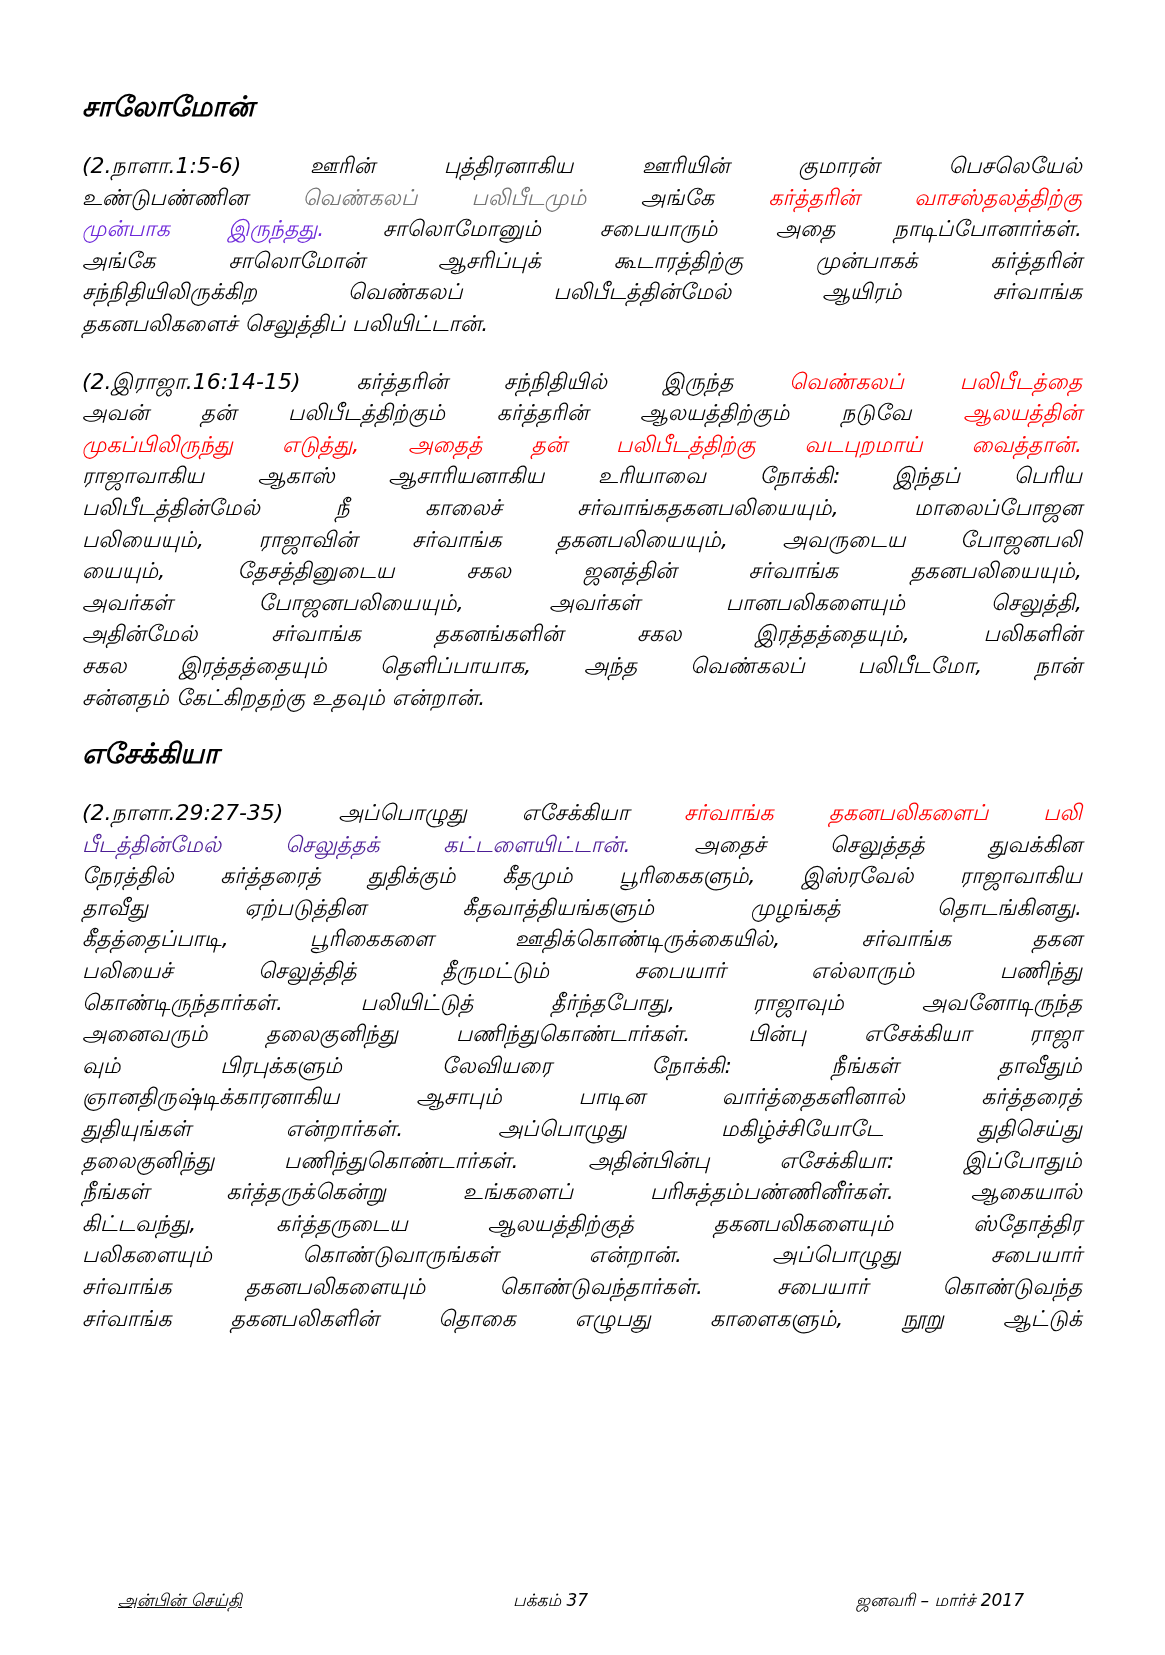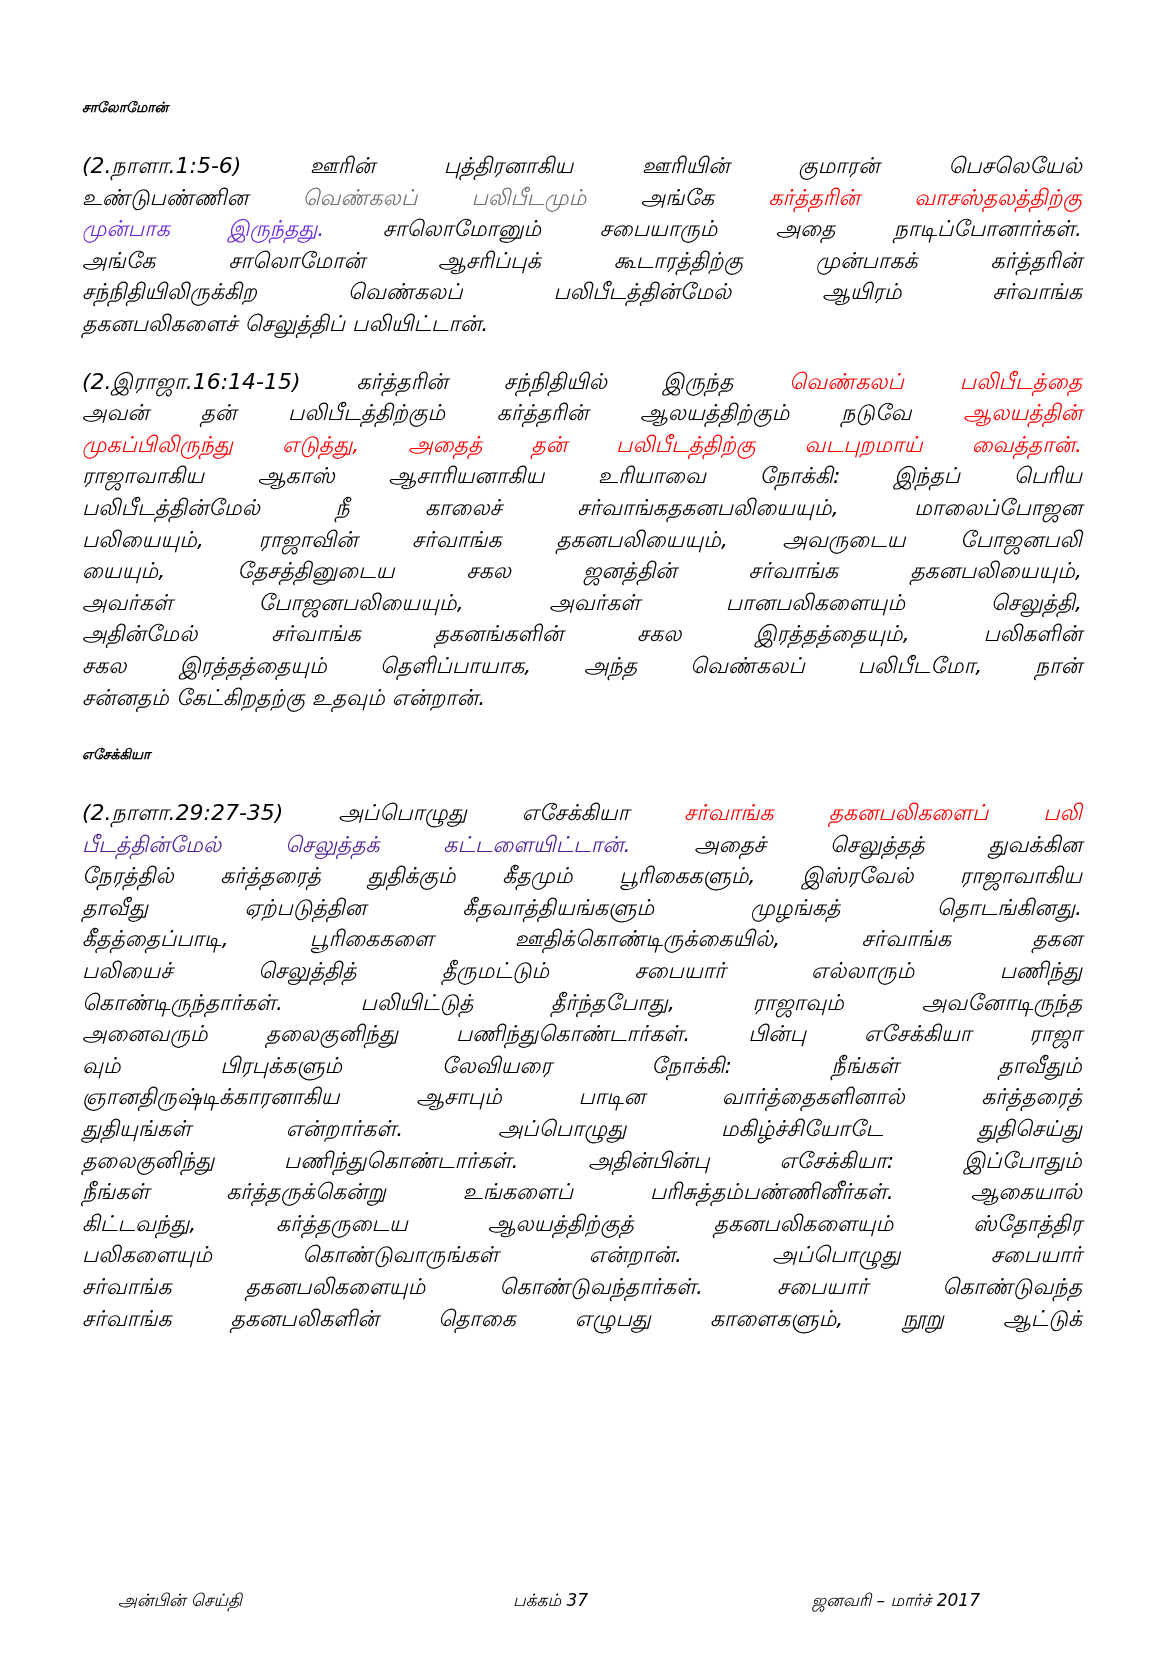--- a/index.html
+++ b/index.html
@@ -1,29 +1,29 @@
 <!DOCTYPE html>
 <html><head>
 <meta charset="utf-8">
 <style>
   html, body { margin: 0; padding: 0; background: #ffffff; }
   body { width: 1165px; height: 1655px; position: relative; overflow: hidden;
          font-family: "DejaVu Sans", sans-serif; color: #000; }
   .page { position: absolute; left: 82px; top: 92px; width: 1000px; }
-  .heading { font-size: 14px; font-weight: bold; font-style: italic; margin: 0 0 28px 0; height: 30px; line-height: 30px; }
+  .heading { font-size: 28px; font-weight: bold; font-style: italic; margin: 0 0 28px 0; height: 30px; line-height: 30px; }
   .para { margin: 0 0 26px 0; }
   .line { font-size: 22px; font-style: italic; line-height: 31.6px; height: 31.6px;
           text-align: justify; text-align-last: justify; white-space: nowrap; overflow: visible; }
   .line.last { text-align-last: left; }
   .red { color: #ff0000; }
   .footer { position: absolute; top: 1590px; left: 0; width: 1165px; font-size: 17px; font-style: italic; }
   .footer span { position: absolute; }
-  .f-left { left: 118px; }
+  .f-left { left: 118px; text-decoration: underline; }
   .f-mid { left: 513px; }
-  .f-right { left: 812px; }
+  .f-right { left: 856px; }
 </style>
 </head>
 <body>
 
 <div class="page" id="page">
     <div class="heading">சாலோமோன்</div>
     <div class="para">
       <div class="line"><span>(2.நாளா.1:5-6) ஊரின் புத்திரனாகிய ஊரியின் குமாரன் பெசலெயேல்</span></div>
       <div class="line"><span>உண்டுபண்ணின </span><span class="red" style="color: #737373;">வெண்கலப் பலிபீடமும்</span><span> அங்கே </span><span class="red" style="color: rgb(255, 0, 0);">கர்த்தரின் வாசஸ்தலத்திற்கு</span></div>
       <div class="line"><span class="red" style="color: #6d28d9;">முன்பாக இருந்தது.</span><span> சாலொமோனும் சபையாரும் அதை நாடிப்போனார்கள்.</span></div>

